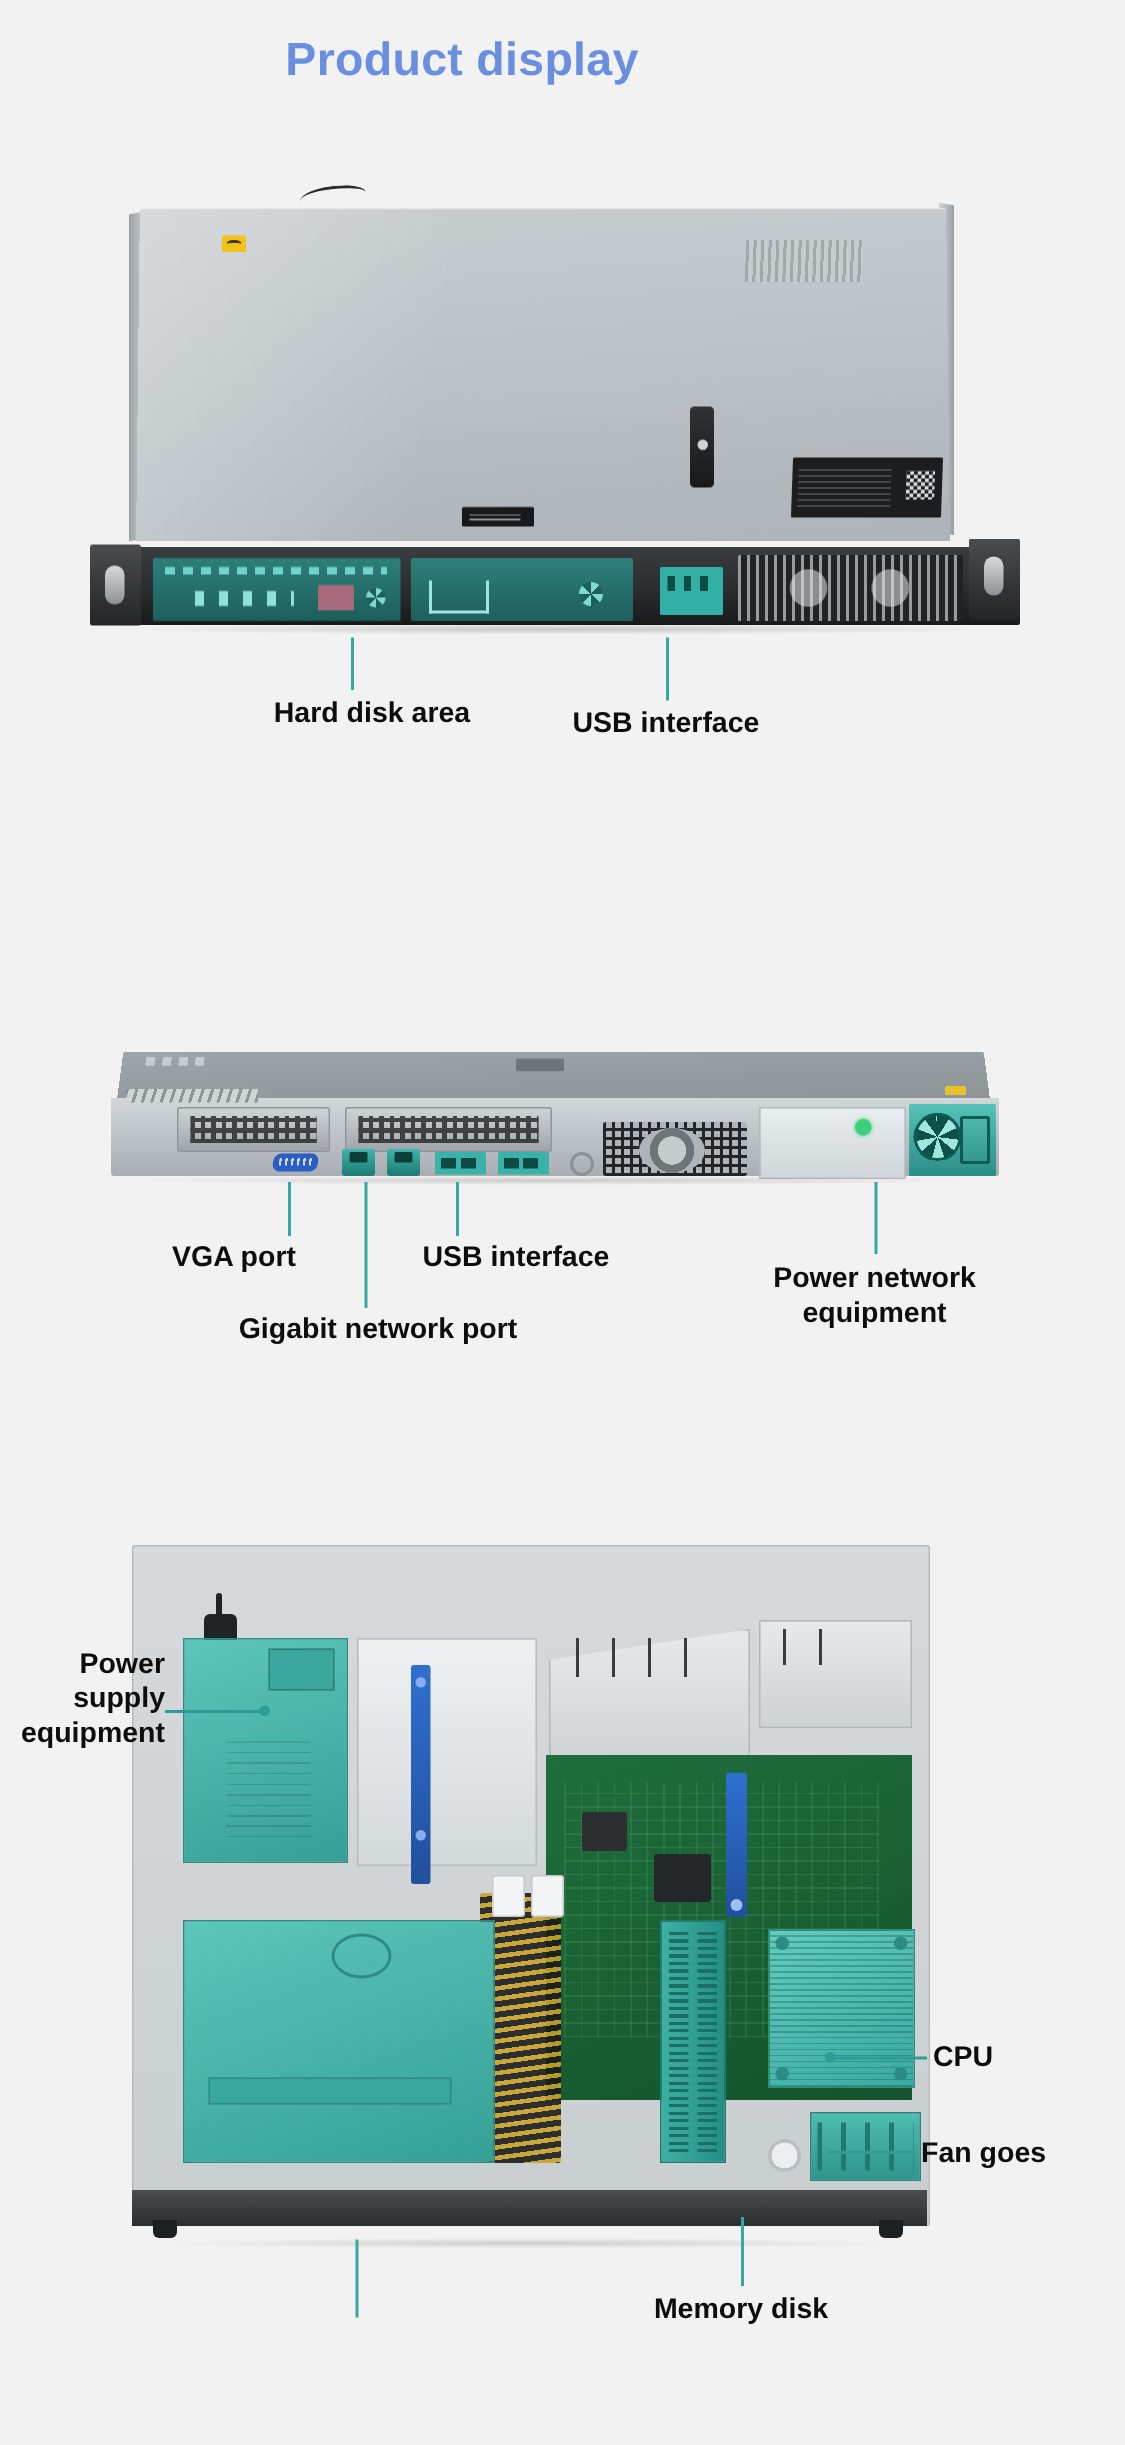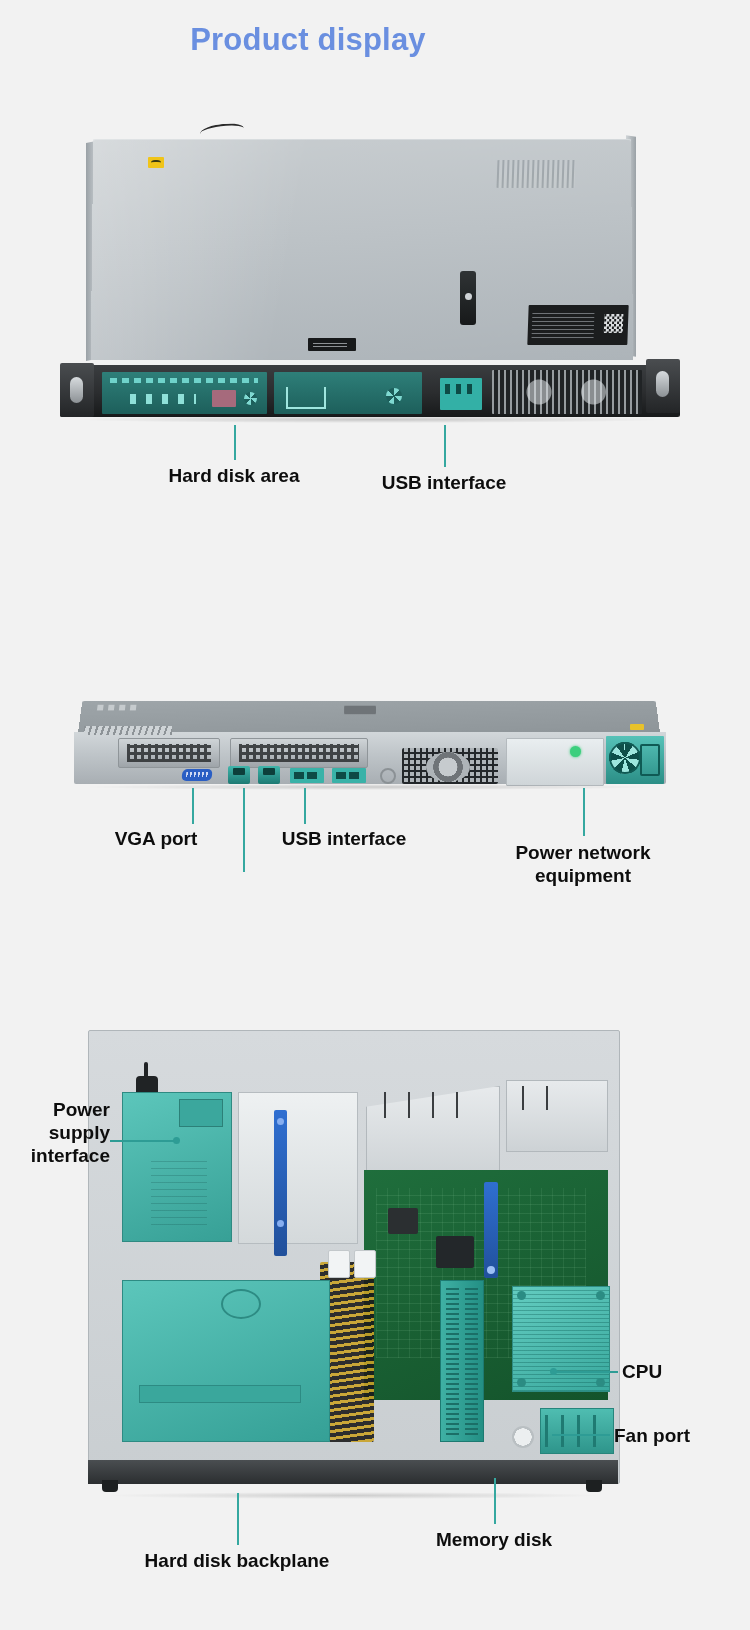--- a/index.html
+++ b/index.html
@@ -464,21 +464,21 @@
     <div class="hdd-bay2">
       <div class="ubox"></div>
       <div class="fanico2"></div>
     </div>
     <div class="usbblk"></div>
     <div class="grille"></div>
     <div class="shadow"></div>
   </div>
 
   <div class="leader-v" style="left:234px;top:425px;height:35px;"></div>
-  <div class="lbl" style="left:134px;top:464px;width:200px;text-align:center;">Hard disk area</div>
+  <div class="lbl" style="left:148px;top:464px;width:200px;text-align:center;">Hard disk area</div>
 
   <div class="leader-v" style="left:444px;top:425px;height:42px;"></div>
   <div class="lbl" style="left:354px;top:471px;width:180px;">USB interface</div>
 
   <div class="s2">
     <div class="top"></div>
     <div class="face"></div>
     <div class="ventstrip"></div>
     <div class="pcislot pcia"></div>
     <div class="pcislot pcib"></div>
@@ -500,20 +500,21 @@
     <div class="shadow2"></div>
   </div>
 
   <div class="leader-v" style="left:192px;top:788px;height:36px;"></div>
   <div class="lbl" style="left:56px;top:827px;width:200px;">VGA port</div>
 
   <div class="leader-v" style="left:304px;top:788px;height:36px;"></div>
   <div class="lbl" style="left:244px;top:827px;width:200px;">USB interface</div>
 
   <div class="leader-v" style="left:243px;top:788px;height:84px;"></div>
+  <div class="lbl" style="left:112px;top:875px;width:280px;">Gigabit network port</div>
 
   <div class="leader-v" style="left:583px;top:788px;height:48px;"></div>
   <div class="lbl" style="left:483px;top:841px;width:200px;">Power network
 equipment</div>
 
   <div class="s3">
     <div class="chassis"></div>
     <div class="psu-knob"></div>
     <div class="psu-unit">
       <div class="win"></div>
@@ -550,28 +551,27 @@
     <div class="railbottom"></div>
     <div class="footl"></div>
     <div class="footr"></div>
     <div class="shadow3"></div>
   </div>
 
   <div class="leader-h" style="left:110px;top:1140px;width:67px;"></div>
   <div class="dot" style="left:173px;top:1137px;"></div>
   <div class="lbl left" style="left:0px;top:1098px;width:110px;">Power
 supply
-interface</div>
+equipment</div>
 
   <div class="leader-h" style="left:556px;top:1371px;width:62px;"></div>
   <div class="dot" style="left:550px;top:1368px;"></div>
   <div class="lbl" style="left:622px;top:1360px;width:110px;text-align:left;">CPU</div>
 
   <div class="leader-h" style="left:552px;top:1434px;width:58px;"></div>
-  <div class="lbl" style="left:614px;top:1424px;width:136px;text-align:left;">Fan port</div>
+  <div class="lbl" style="left:614px;top:1424px;width:136px;text-align:left;">Fan goes</div>
 
   <div class="leader-v" style="left:237px;top:1493px;height:52px;"></div>
-  <div class="lbl" style="left:107px;top:1549px;width:260px;">Hard disk backplane</div>
 
   <div class="leader-v" style="left:494px;top:1478px;height:46px;"></div>
   <div class="lbl" style="left:404px;top:1528px;width:180px;">Memory disk</div>
 
 </div>
 
 </body></html>

